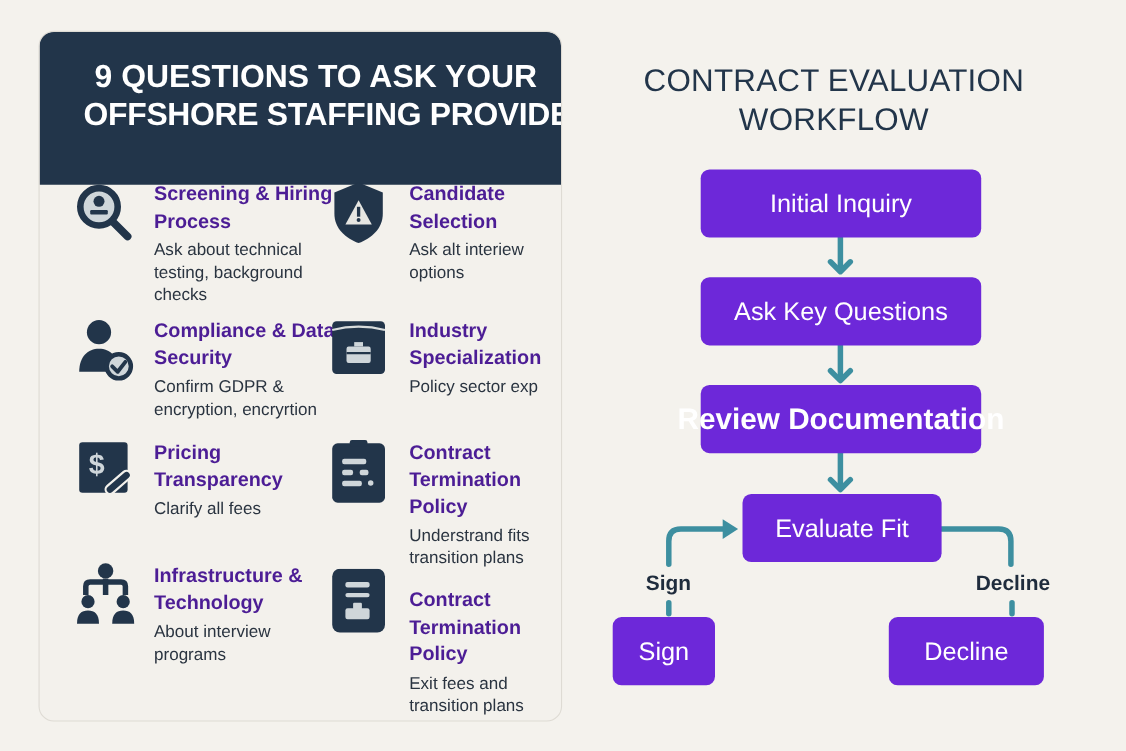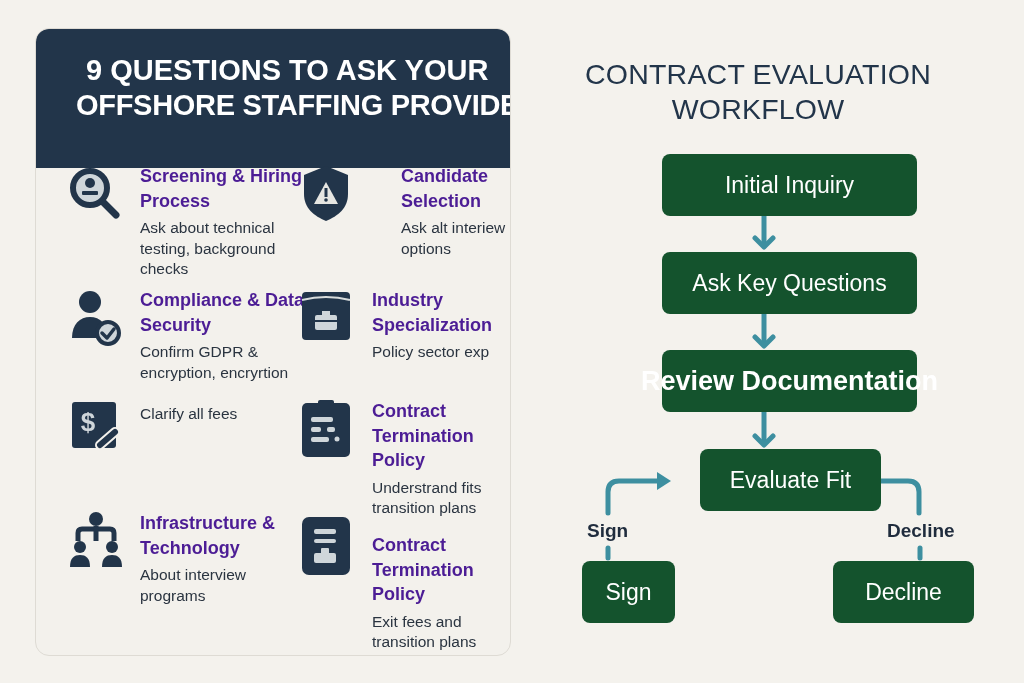--- a/index.html
+++ b/index.html
@@ -27,23 +27,23 @@
   .item .text { position: absolute; left: 72px; top: 0; width: 170px; }
   .item .title { font-weight: bold; font-size: 18px; line-height: 24.5px; color: #4c1d95; }
   .item .desc { font-size: 15.5px; line-height: 20.5px; color: #2a3440; margin-top: 5px; }
 
   
   .wf-title {
     position: absolute; left: 548px; top: 57px; width: 420px; text-align: center;
     font-weight: normal; font-size: 28.5px; line-height: 35px; color: #22354a; letter-spacing: 0.2px;
   }
   .node {
-    position: absolute; background: #14532d; color: #fff; border-radius: 8px;
+    position: absolute; background: #6d28d9; color: #fff; border-radius: 8px;
     display: flex; align-items: center; justify-content: center;
-    font-size: 23px; white-space: nowrap; margin-left: 25px;
+    font-size: 23px; white-space: nowrap;
   }
   .branch-label { position: absolute; font-weight: bold; font-size: 19px; color: #1f2c3d; }
   svg.arrows { position: absolute; left: 0; top: 0; width: 1024px; height: 683px; pointer-events: none; }
 </style>
 </head>
 <body>
 
 <div class="card">
   <div class="card-header">
     <div class="card-title">
@@ -65,21 +65,21 @@
     </div>
   </div>
 
   <div class="item" style="left:264px; top:135px;">
     <svg class="icon" viewBox="0 0 56 60">
       <path d="M26 2 L48 11 L48 30 C48 44 38 52 26 57 C14 52 4 44 4 30 L4 11 Z" fill="#22354a"></path>
       <path d="M26 18 L38 40 L14 40 Z" fill="#e6e6e2"></path>
       <rect x="24.5" y="24" width="3" height="9" fill="#22354a"></rect>
       <circle cx="26" cy="36" r="1.8" fill="#22354a"></circle>
     </svg>
-    <div class="text" style="width:150px;margin-left:29px;">
+    <div class="text" style="width:150px;">
       <div class="title">Candidate Selection</div>
       <div class="desc">Ask alt interiew options</div>
     </div>
   </div>
 
   <div class="item" style="left:32px; top:259px;">
     <svg class="icon" viewBox="0 0 56 60">
       <circle cx="22" cy="14" r="11" fill="#22354a"></circle>
       <path d="M4 50 C4 36 12 29 22 29 C32 29 40 36 40 50 Z" fill="#22354a"></path>
       <circle cx="40" cy="45" r="11" fill="#cfd6da" stroke="#22354a" stroke-width="4"></circle>
@@ -106,20 +106,21 @@
   </div>
 
   <div class="item" style="left:32px; top:370px;">
     <svg class="icon" viewBox="0 0 56 60">
       <rect x="4" y="3" width="44" height="46" rx="3" fill="#22354a"></rect>
       <text x="20" y="32" font-family="Liberation Sans, sans-serif" font-weight="bold" font-size="26" fill="#cfd6da" text-anchor="middle">$</text>
       <line x1="32" y1="46" x2="47" y2="33" stroke="#f3f1ec" stroke-width="10" stroke-linecap="round"></line>
       <line x1="32" y1="46" x2="47" y2="33" stroke="#22354a" stroke-width="6" stroke-linecap="round"></line>
     </svg>
     <div class="text">
+      <div class="title">Pricing Transparency</div>
       <div class="desc">Clarify all fees</div>
     </div>
   </div>
 
   <div class="item" style="left:264px; top:370px;">
     <svg class="icon" viewBox="0 0 56 60">
       <rect x="2" y="4" width="48" height="54" rx="5" fill="#22354a"></rect>
       <rect x="18" y="1" width="16" height="6" rx="2" fill="#22354a"></rect>
       <rect x="11" y="18" width="22" height="5" rx="2" fill="#cfd6da"></rect>
       <rect x="11" y="28" width="10" height="5" rx="2" fill="#cfd6da"></rect>

